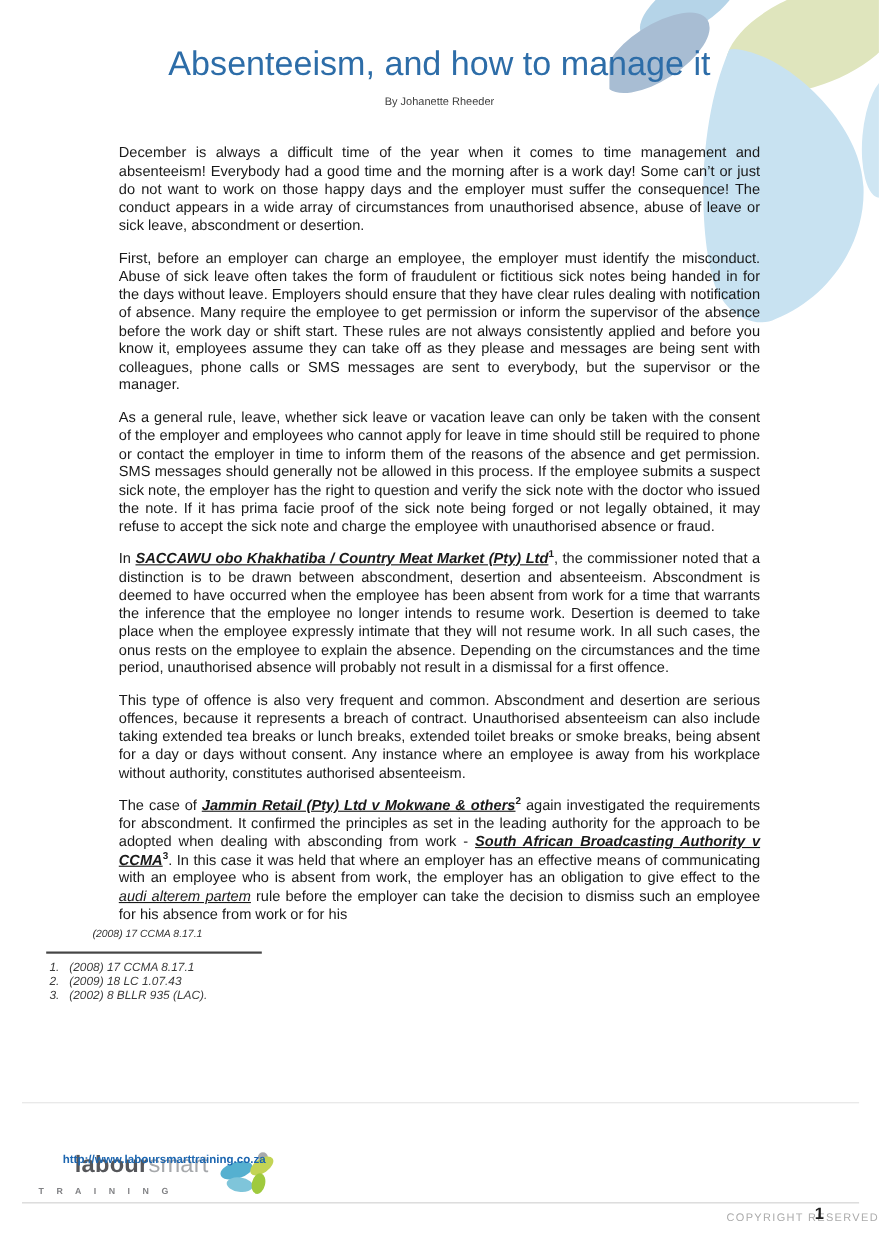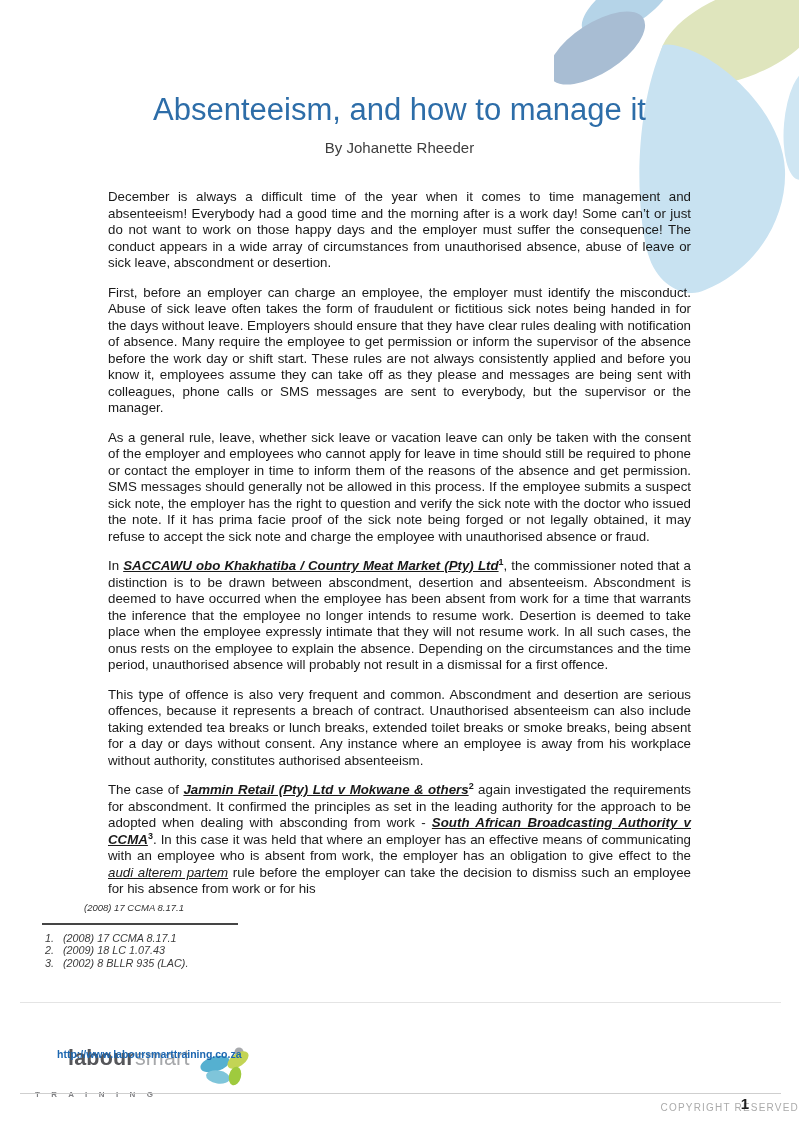--- a/index.html
+++ b/index.html
@@ -9,31 +9,31 @@
   html,body{margin:0;padding:0;background:#ffffff;}
   .page{
     position:relative;
     width:799px;height:1130px;
     background:#ffffff;
     overflow:hidden;
     font-family:"Liberation Sans", sans-serif;
   }
   .deco{position:absolute;top:0;right:0;pointer-events:none;}
   h1.title{
-    margin:92px 84px 0;
+    margin:40px 84px 0;
     text-align:center;
     font-size:31px;
     font-weight:normal;
     color:var(--title-blue);
     position:relative;z-index:2;
   }
   .byline{
     margin-top:11px;
     text-align:center;
-    font-size:15px;
+    font-size:10px;
     color:#3d3d3d;
     position:relative;z-index:2;
   }
   .article{
     margin:33px 108px 0;
     font-size:13.3px;
     line-height:16.5px;
     text-align:justify;
     color:#191919;
     position:relative;z-index:2;
@@ -61,21 +61,21 @@
   }
   .fn-row{display:flex;line-height:12.8px;}
   .fn-num{flex:0 0 18px;}
   .body-divider{position:absolute;left:20px;right:18px;top:1002px;border-top:1px solid #e4e4e4;}
   .logo{position:absolute;left:28px;top:1047px;display:flex;align-items:flex-start;}
   .logo-words{font-size:21.5px;line-height:22px;letter-spacing:0.2px;}
   .logo-labour{font-weight:bold;color:#55565a;margin-left:40px;}
   .logo-smart{font-weight:normal;color:#a6a8ab;}
   .logo-tagline{
     font-size:8px;letter-spacing:4.6px;color:#808184;
-    margin-top:15px;padding-left:7px;font-weight:bold;
+    margin-top:3px;padding-left:7px;font-weight:bold;
   }
   .logo-icon{margin-left:8px;margin-top:-2px;}
   .footer-divider{position:absolute;left:20px;right:18px;top:1093px;border-top:1px solid #cfcfcf;}
   .footer-url{
     position:absolute;left:25px;top:1048px;
     font-size:10.5px;font-weight:bold;
     color:var(--link-blue);text-decoration:none;margin-left:32px;
   }
   .copyright{
     position:absolute;left:0;right:0;top:1102px;

